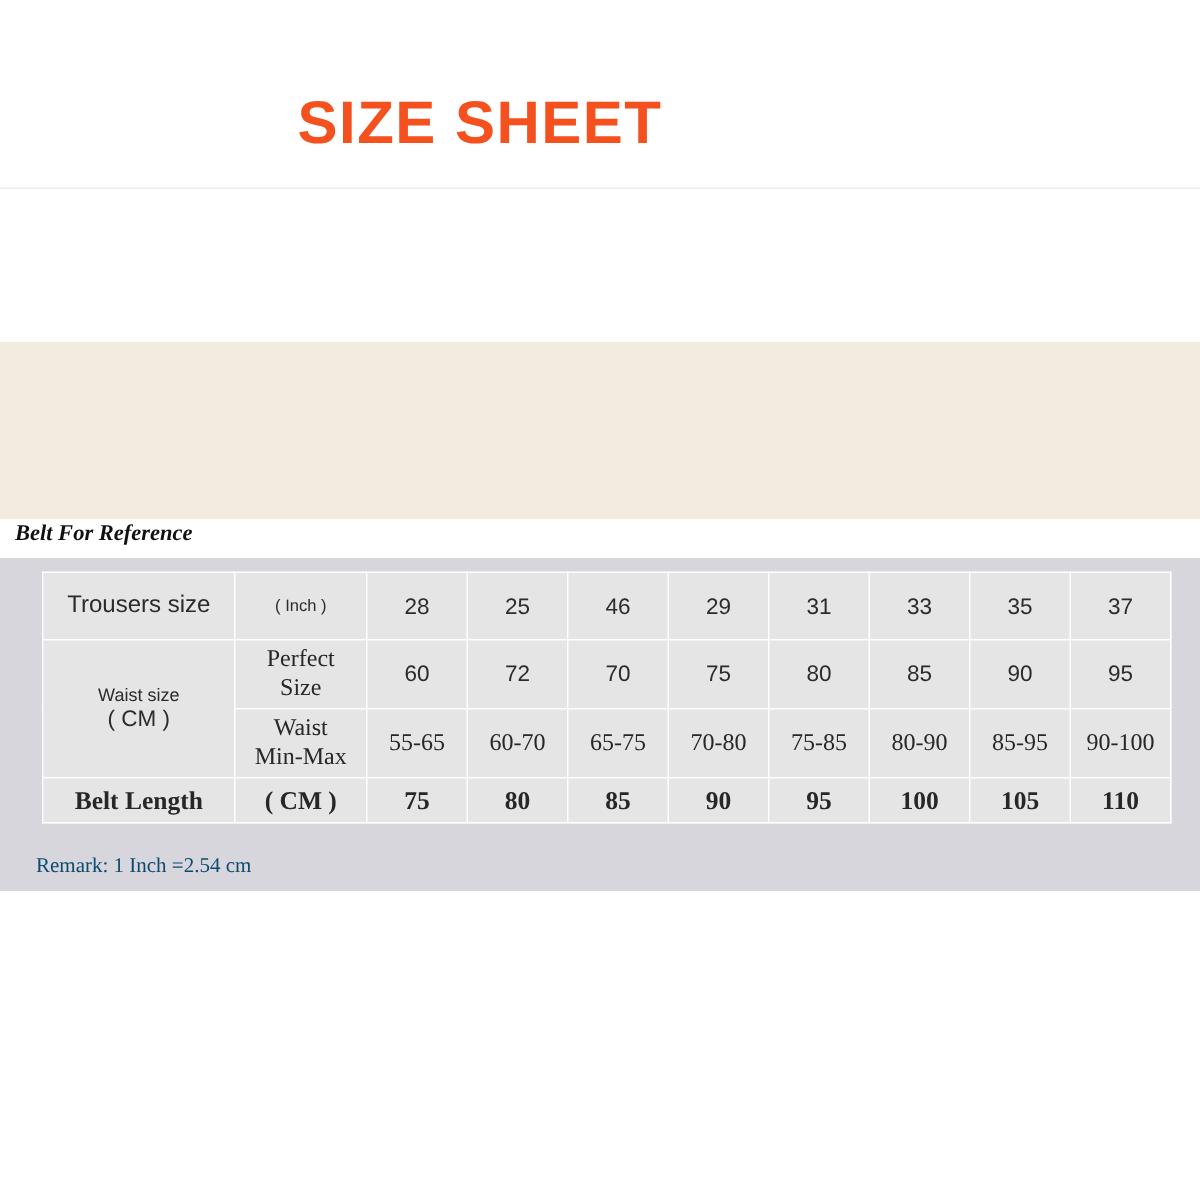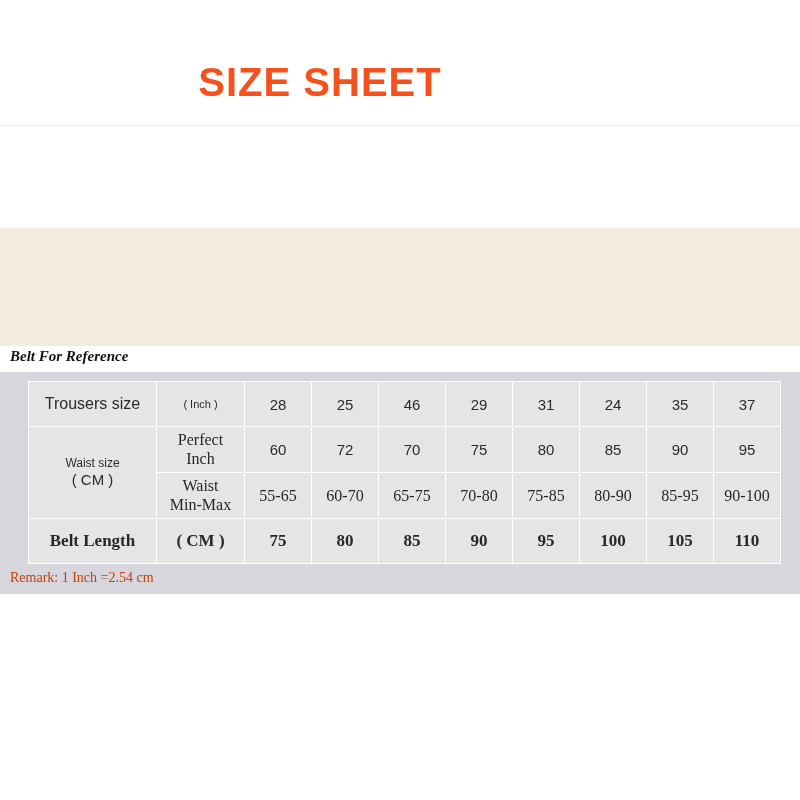--- a/index.html
+++ b/index.html
@@ -252,30 +252,30 @@
   td.num-sans {
     font-family: "Liberation Sans", sans-serif;
     font-size: 15px;
     color: #2b2b2b;
   }
   td.serif-cell { font-family: "Liberation Serif", serif; font-size: 16px; margin-top: 48px; }
   td.bold-cell  { font-weight: bold; font-size: 17px; }
   .row-h1 { height: 45px; }
   .row-h2 { height: 46px; }
   .row-h3 { height: 46px; padding-left: 28px; }
-  .row-h4 { height: 45px; padding-left: 48px; }
+  .row-h4 { height: 30px; padding-left: 48px; }
   .sub-small { font-size: 16px; display: block; line-height: 1.15; font-family:"Liberation Serif", serif; }
   .sub-big   { font-size: 16px; display: block; line-height: 1.15; font-family:"Liberation Serif", serif; }
 
   .remark {
     position: absolute;
-    left: 10px; top: 570px;
+    left: 24px; top: 570px;
     font-family: "Liberation Serif", serif;
     font-size: 14px;
-    color: #c2410c;
+    color: #0c4a6e;
   }
 
   
   .cta {
     position: absolute;
     left: 0; top: 594px;
     width: 800px; height: 206px;
     background: #ffffff;
   }
 </style>
@@ -385,33 +385,33 @@
   <tbody>
 
     <tr class="row-h1">
       <td class="lbl-main">Trousers size</td>
       <td class="unit-sans">( Inch )</td>
       <td class="num-sans">28</td>
       <td class="num-sans">25</td>
       <td class="num-sans">46</td>
       <td class="num-sans">29</td>
       <td class="num-sans">31</td>
-      <td class="num-sans">24</td>
+      <td class="num-sans">33</td>
       <td class="num-sans">35</td>
       <td class="num-sans">37</td>
     </tr>
 
     <tr class="row-h2">
       <td class="lbl-main" rowspan="2">
         <span class="sub-big" style="font-family:'Liberation Sans',sans-serif; font-size:12px;">Waist size</span>
         <span class="sub-big" style="font-family:'Liberation Sans',sans-serif; font-size:15px;">( CM )</span>
       </td>
       <td class="serif-cell">
         <span class="sub-big">Perfect</span>
-        <span class="sub-big">Inch</span>
+        <span class="sub-big">Size</span>
       </td>
       <td class="num-sans">60</td>
       <td class="num-sans">72</td>
       <td class="num-sans">70</td>
       <td class="num-sans">75</td>
       <td class="num-sans">80</td>
       <td class="num-sans">85</td>
       <td class="num-sans">90</td>
       <td class="num-sans">95</td>
     </tr>

